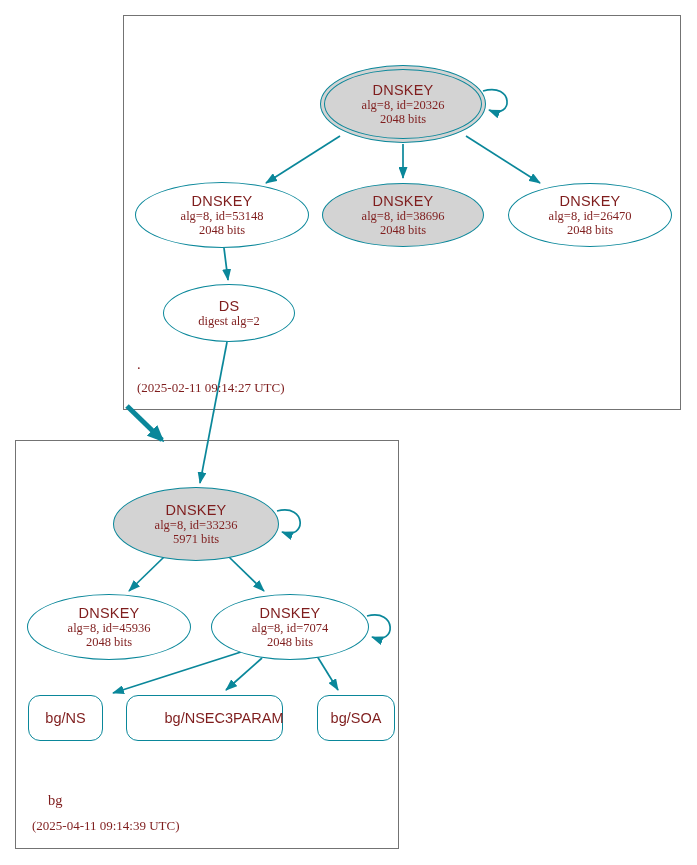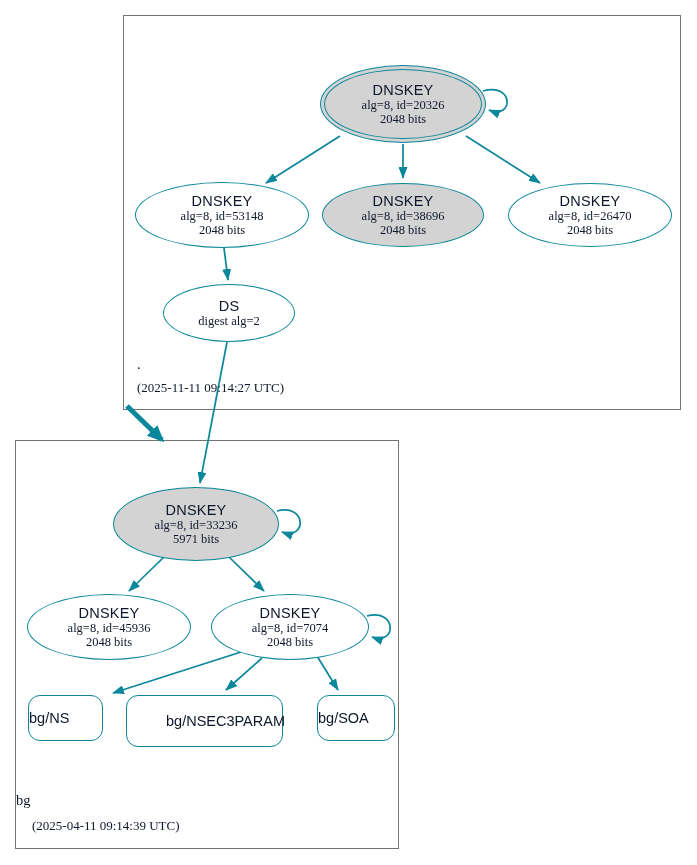--- a/index.html
+++ b/index.html
@@ -1,28 +1,28 @@
 <!DOCTYPE html>
 <html><head>
 <meta charset="utf-8">
 <style>
   html,body{margin:0;padding:0;background:#ffffff;}
   #stage{position:relative;width:697px;height:865px;background:#fff;overflow:hidden;
-         font-family:"Liberation Serif",serif;color:#0f172a;}
+         font-family:"Liberation Serif",serif;color:#7f1d1d;}
   .cluster{position:absolute;border:1px solid #737373;background:#fff;z-index:0;box-sizing:border-box;}
   #edges{position:absolute;left:0;top:0;width:697px;height:865px;z-index:1;pointer-events:none;}
   .node{position:absolute;display:flex;flex-direction:column;align-items:center;justify-content:center;
         border:1.7px solid #0a879a;border-radius:50%;background:#fff;z-index:2;box-sizing:border-box;
         text-align:center;line-height:1.12;cursor:pointer;}
   .node.gray{background:#d3d3d3;}
   .inner-ring{position:absolute;inset:3px;border:1.7px solid #0a879a;border-radius:50%;pointer-events:none;}
   .ntitle{font-family:"Liberation Sans",sans-serif;font-size:14.5px;letter-spacing:.2px;}
   .ndetail{font-family:"Liberation Serif",serif;font-size:12.5px;text-align:center;}
   .rrset{position:absolute;border:1.8px solid #0a879a;border-radius:12px;background:#fff;z-index:2;
-         display:flex;align-items:center;
+         display:flex;align-items:center;justify-content:center;
          font-family:"Liberation Sans",sans-serif;font-size:14.5px;box-sizing:border-box;cursor:pointer;}
   .zlabel{position:absolute;z-index:2;font-family:"Liberation Serif",serif;font-size:14.5px;}
   .zts{position:absolute;z-index:2;font-family:"Liberation Serif",serif;font-size:13px;}
   .edge{stroke:#0a879a;fill:none;stroke-width:1.7px;}
   .edge.thick{stroke-width:5px;}
 </style>
 </head>
 <body>
 
 <div id="stage">
@@ -79,21 +79,21 @@
     <div class="ndetail">alg=8, id=26470</div>
     <div class="ndetail">2048 bits</div>
   </div>
 
   <div class="node" style="left:163px;top:284px;width:132px;height:58px;">
     <div class="ntitle">DS</div>
     <div class="ndetail">digest alg=2</div>
   </div>
 
   <div class="zlabel" style="left:137px;top:356px;">.</div>
-  <div class="zts" style="left:137px;top:380px;">(2025-11-11 09:14:27 UTC)</div>
+  <div class="zts" style="left:137px;top:380px;">(2025-02-11 09:14:27 UTC)</div>
 
   <div class="node gray" style="left:113px;top:487px;width:166px;height:74px;">
     <div class="ntitle">DNSKEY</div>
     <div class="ndetail">alg=8, id=33236</div>
     <div class="ndetail">5971 bits</div>
   </div>
 
   <div class="node" style="left:27px;top:594px;width:164px;height:66px;">
     <div class="ntitle">DNSKEY</div>
     <div class="ndetail">alg=8, id=45936</div>
@@ -102,23 +102,23 @@
 
   <div class="node" style="left:211px;top:594px;width:158px;height:66px;">
     <div class="ntitle">DNSKEY</div>
     <div class="ndetail">alg=8, id=7074</div>
     <div class="ndetail">2048 bits</div>
   </div>
 
   <div class="rrset" style="left:28px;top:695px;width:75px;height:46px;">
     <span>bg/NS</span>
   </div>
-  <div class="rrset" style="left:126px;top:695px;width:157px;height:52px;padding-left:39px;">
+  <div class="rrset" style="left:126px;top:695px;width:157px;height:46px;padding-left:39px;">
     <span>bg/NSEC3PARAM</span>
   </div>
   <div class="rrset" style="left:310px;top:695px;width:78px;height:46px;margin-left:7px;">
     <span>bg/SOA</span>
   </div>
 
-  <div class="zlabel" style="left:16px;top:792px;">bg</div>
+  <div class="zlabel" style="left:48px;top:792px;">bg</div>
   <div class="zts" style="left:32px;top:818px;">(2025-04-11 09:14:39 UTC)</div>
 
 </div>
 
 </body></html>

